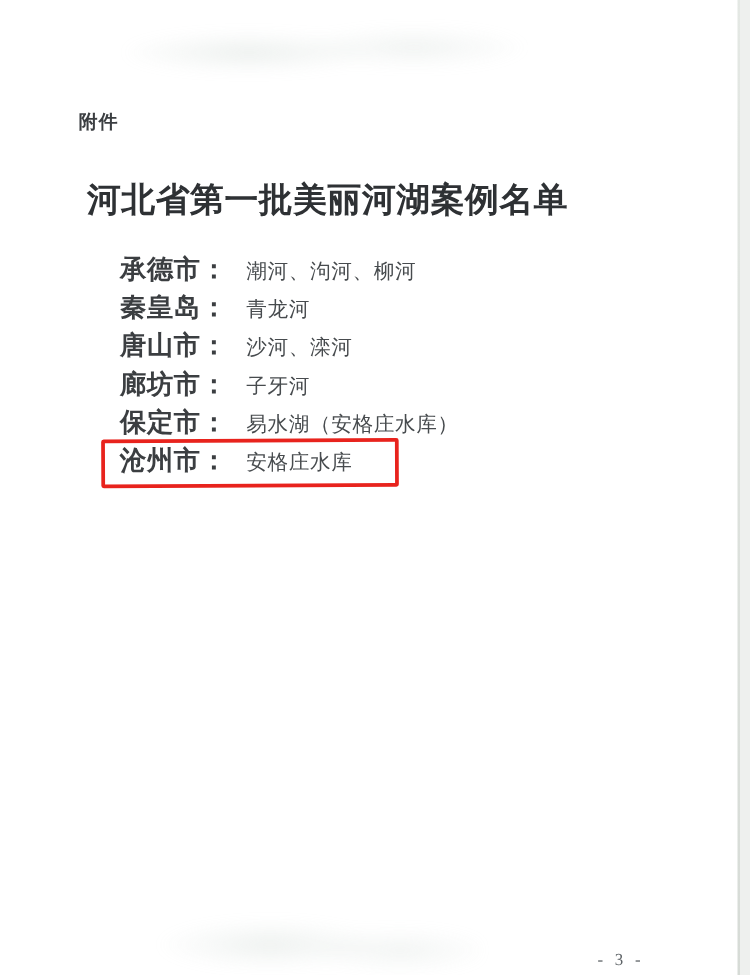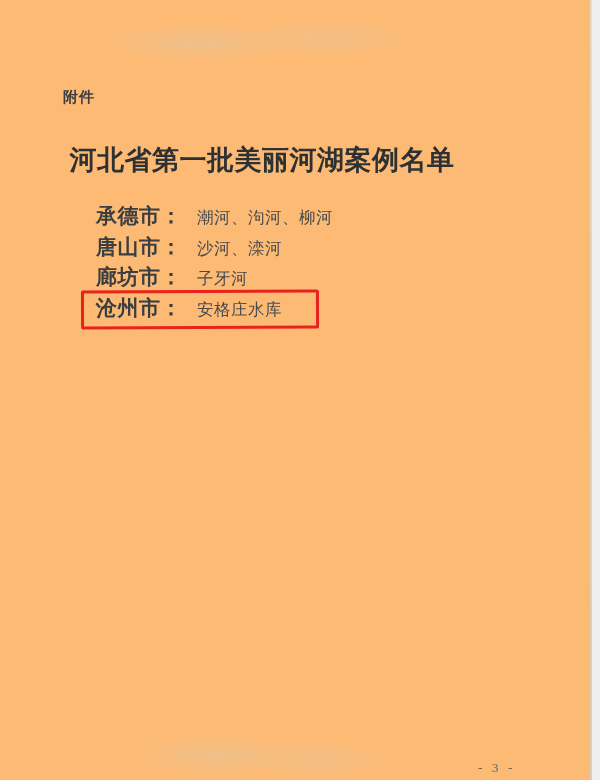--- a/index.html
+++ b/index.html
@@ -4,21 +4,21 @@
 <style>
   html, body {
     margin: 0;
     padding: 0;
     background: #e9ebe9;
   }
   .scan-page {
     position: relative;
     width: 600px;
     height: 780px;
-    background: #fdba74;
+    background: #ffffff;
     overflow: hidden;
     font-family: "Liberation Sans", "DejaVu Sans", sans-serif;
   }
 
   
   .ghost {
     position: absolute;
     filter: blur(5px);
     opacity: 0.55;
     pointer-events: none;
@@ -129,29 +129,35 @@
 
   <div class="attachment-label">附件</div>
 
   <div class="doc-title">河北省第一批美丽河湖案例名单</div>
 
   <div class="case-list">
   <div class="row">
     <span class="city">承德市：</span><span class="rivers">潮河、泃河、柳河</span>
   </div>
 
+  <div class="row">
+    <span class="city">秦皇岛：</span><span class="rivers">青龙河</span>
+  </div>
 
   <div class="row">
     <span class="city">唐山市：</span><span class="rivers">沙河、滦河</span>
   </div>
 
   <div class="row">
     <span class="city">廊坊市：</span><span class="rivers">子牙河</span>
   </div>
 
+  <div class="row">
+    <span class="city">保定市：</span><span class="rivers">易水湖（安格庄水库）</span>
+  </div>
 
   <div class="row">
     <span class="city">沧州市：</span><span class="rivers">安格庄水库</span>
   <span class="highlight-box" style="border-color: rgb(232, 35, 29);"></span></div>
 
 
 </div>
 
   <div class="page-number">- 3 -</div>
 </div>

